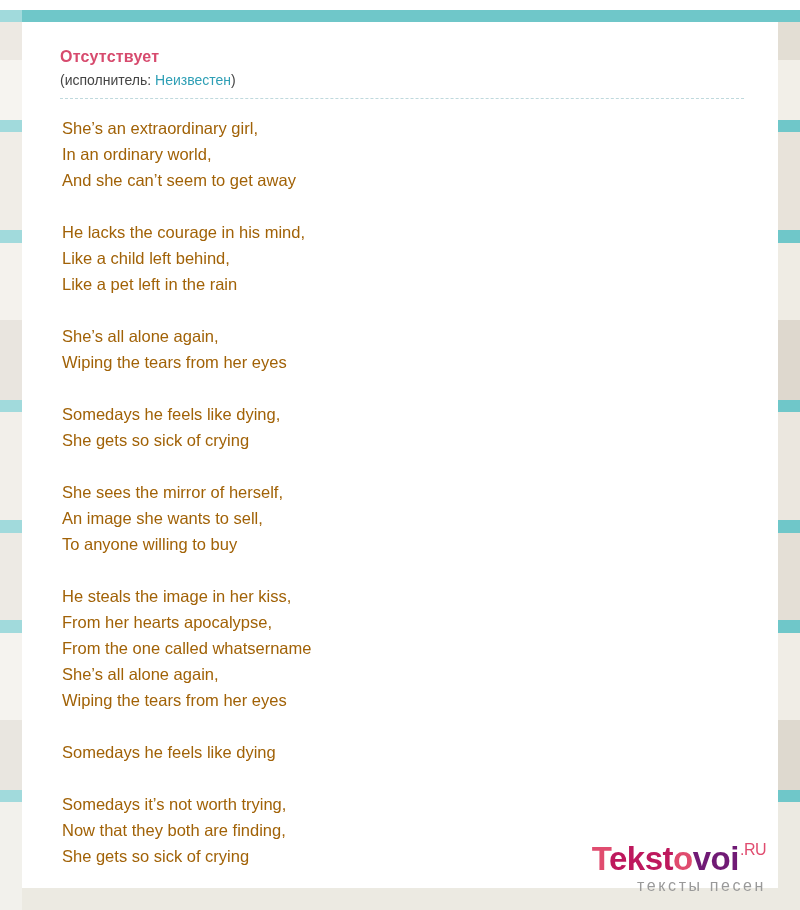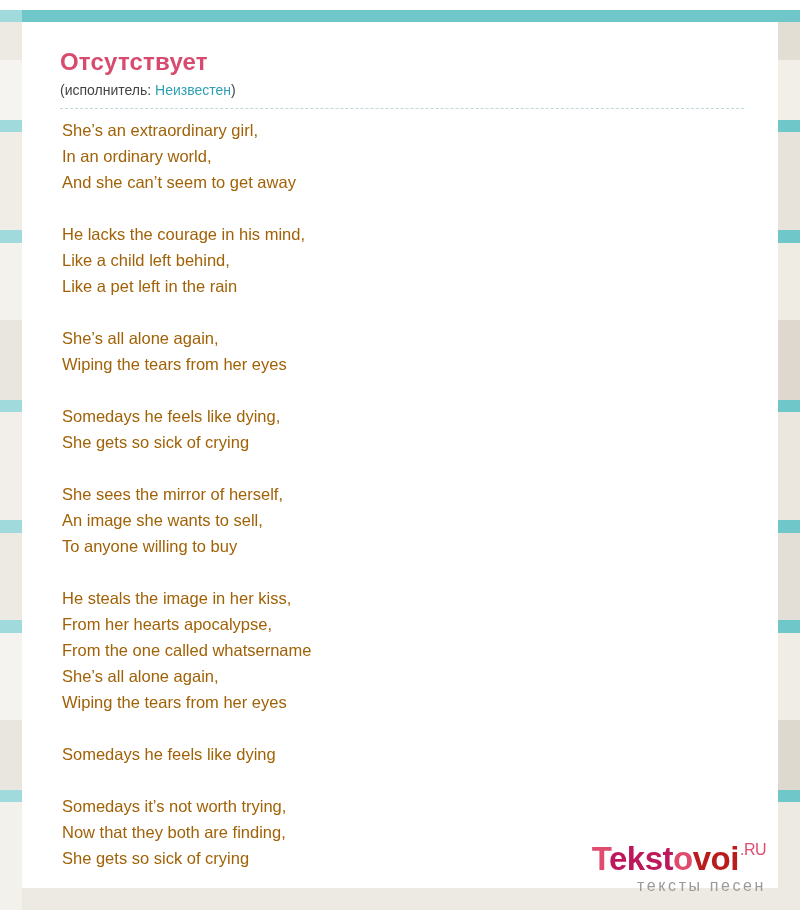--- a/index.html
+++ b/index.html
@@ -59,31 +59,31 @@
     top: 22px;
     width: 756px;
     height: 866px;
     background: #ffffff;
     box-sizing: border-box;
     padding: 26px 34px 10px 38px;
   }
 
   .song-title {
     color: #d74b6e;
-    font-size: 24px;
+    font-size: 16px;
     font-weight: bold;
     margin: 0 0 6px 0;
     letter-spacing: 0.2px;
   }
   .artist-line {
     font-size: 14px;
     color: #444444;
     padding-bottom: 10px;
     border-bottom: 1px dashed #bfd9dd;
-    margin-bottom: 8px;
+    margin-bottom: 16px;
   }
   .artist-line .paren {
     color: #444444;
   }
   .artist-link {
     color: #2e9fb5;
     text-decoration: none;
   }
 
   .lyrics {
@@ -105,21 +105,21 @@
     line-height: 1;
   }
   .logo-main {
     font-size: 33px;
     font-weight: bold;
     letter-spacing: -0.5px;
   }
   .logo-t1 { color: #e04c6f; }
   .logo-ekst { color: #be185d; }
   .logo-v { color: #e04c6f; }
-  .logo-oi { color: #b91c1c; }
+  .logo-oi { color: #701a75; }
   .logo-ru {
     color: #e04c6f;
     font-size: 16px;
     font-weight: normal;
     vertical-align: top;
     margin-left: 1px;
   }
   .logo-sub {
     margin-top: 3px;
     font-size: 16px;

